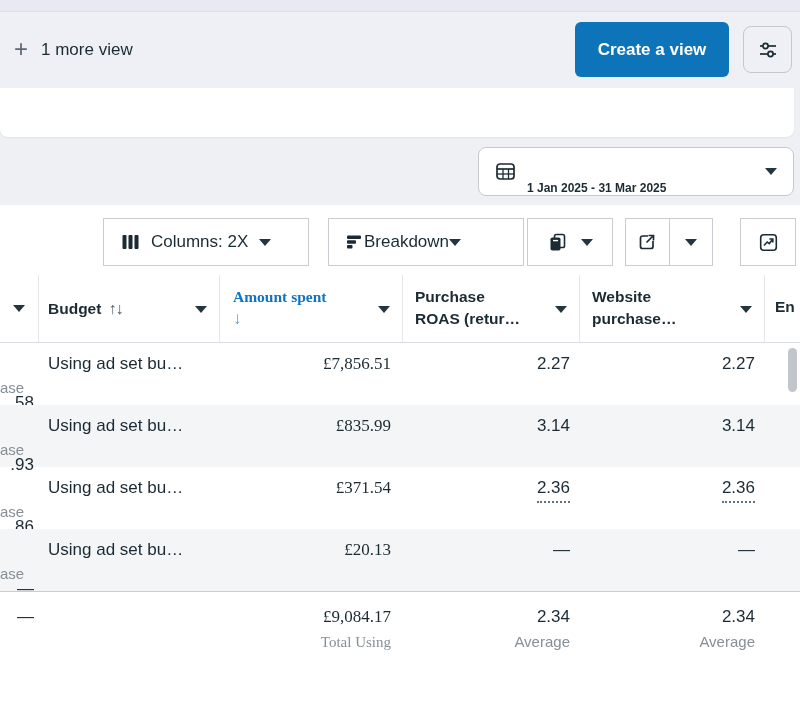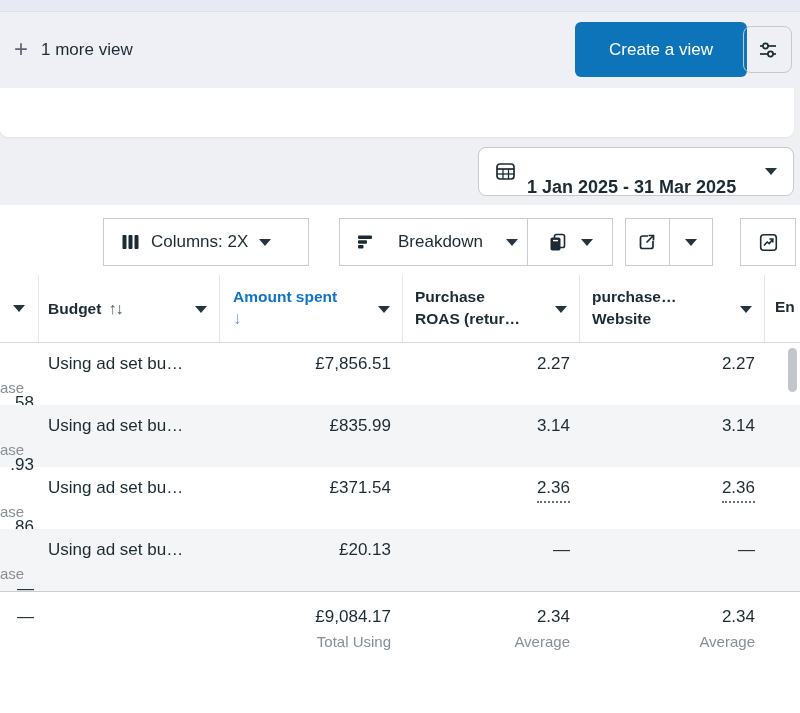--- a/index.html
+++ b/index.html
@@ -6,48 +6,48 @@
   html,body { width:800px; height:713px; }
   body { font-family:"Liberation Sans","DejaVu Sans",sans-serif; background:#eef0f3; color:#1c2b33; }
   .screen { position:relative; width:800px; height:713px; overflow:hidden; }
 
   
   .topstrip { position:absolute; left:0; top:0; width:800px; height:12px; background:#e7e9f3; border-bottom:1px solid #dde0ea; }
   .viewsbar { position:absolute; left:0; top:12px; width:800px; height:76px; background:#eef0f5; }
   .moreview { position:absolute; left:14px; top:0; height:76px; display:flex; align-items:center; gap:13px; cursor:pointer; }
   .plusglyph { font-size:24px; font-weight:400; color:#5f6673; line-height:1; margin-top:-3px; }
   .moreview-label { font-size:17px; color:#1c2b33; }
-  .createbtn { position:absolute; left:575px; top:10px; width:172px; height:55px; background:#0e74ba; color:#fff; border:none; border-radius:6px; font-family:inherit; font-size:17px; font-weight:400; cursor:pointer; }
+  .createbtn { position:absolute; left:575px; top:10px; width:154px; height:55px; background:#0e74ba; color:#fff; border:none; border-radius:6px; font-family:inherit; font-size:17px; font-weight:700; cursor:pointer; }
   .slidersbtn { position:absolute; left:743px; top:14px; width:49px; height:47px; background:transparent; border:1px solid #c3c7cf; border-radius:8px; display:flex; align-items:center; justify-content:center; cursor:pointer; }
 
   .whitecard { position:absolute; left:0; top:88px; width:794px; height:49px; background:#ffffff; border-radius:0 0 8px 8px; box-shadow:0 1px 2px rgba(0,0,0,0.06); }
 
   .datebtn { position:absolute; left:478px; top:147px; width:316px; height:49px; background:#fff; border:1px solid #c6c9d0; border-radius:8px; display:flex; align-items:center; padding:0 16px; gap:11px; cursor:pointer; font-family:inherit; }
-  .datebtn .label { font-size:18px; font-weight:600; color:#1c2b33; flex:1; text-align:left;margin-top:32px; }
+  .datebtn .label { font-size:12px; font-weight:600; color:#1c2b33; flex:1; text-align:left;margin-top:32px; }
 
   .whitesection { position:absolute; left:0; top:205px; width:800px; height:508px; background:#fff; }
 
   .btn { position:absolute; top:13px; height:48px; background:#fff; border:1px solid #c9ccd3; border-radius:0; display:flex; align-items:center; color:#1c2b33; font-size:17px; font-family:inherit; cursor:pointer; }
   .btn-columns { left:103px; width:206px; padding-left:17px; gap:11px; }
-  .btn-breakdown { left:339px; width:196px; padding-left:16px; gap:23px; }
+  .btn-breakdown { left:328px; width:196px; padding-left:16px; gap:0; }
   .btn-docs { left:527px; width:86px; justify-content:center; gap:13px; }
   .btn-export { left:625px; width:88px; padding:0; }
   .btn-export .half { width:44px; height:100%; display:flex; align-items:center; justify-content:center; }
   .btn-export .divider { width:1px; height:100%; background:#c9ccd3; }
   .btn-chart { left:740px; width:56px; justify-content:center; }
   .btn .lbl { white-space:nowrap; }
 
   .caret { width:0; height:0; border-left:6px solid transparent; border-right:6px solid transparent; border-top:7px solid #243540; }
 
   
   .thead { position:absolute; left:0; top:70px; width:800px; height:68px; display:flex; background:#fff; border-bottom:1px solid #d8dbdf; }
   .th { position:relative; height:100%; border-right:1px solid #e4e7ea; font-weight:700; font-size:15.5px; color:#1c2b33; }
   .th:last-child { border-right:none; }
   .th .hcaret { position:absolute; right:12px; top:50%; margin-top:-3px; }
-  .c0 { width:39px; } .c1 { width:181px; } .c2 { width:183px; } .c3 { width:177px; } .c4 { width:185px; } .c5 { width:35px; }
+  .c0 { width:39px; } .c1 { width:181px; } .c2 { width:183px;font-family:Liberation Serif, serif; } .c3 { width:177px; } .c4 { width:185px; } .c5 { width:35px; }
   .th.c0 { display:flex; align-items:center; justify-content:center; }
   .th.c1 .inner { display:flex; align-items:center; height:100%; padding-left:9px; gap:7px; }
   .sortboth { color:#4e5d66; font-size:16px; font-weight:400; letter-spacing:-1px; }
   .th.c2 .inner { padding:11px 0 0 13px; line-height:22px; }
   .th.c2 .line1 { color:#0f74c4; }
   .th.c2 .arrow { color:#6097dc; font-size:17px; font-weight:700; }
   .th.c3 .inner, .th.c4 .inner { padding:11px 30px 0 12px; line-height:22px; white-space:nowrap; overflow:hidden; }
   .th.c5 .inner { padding:23px 8px 0 10px; white-space:nowrap; }
 
   .trow { position:absolute; left:0; width:800px; height:62px; display:flex; }
@@ -198,22 +198,22 @@
       </div>
       <div class="th c3">
         <div class="inner">
           <div>Purchase</div>
           <div>ROAS (retur…</div>
         </div>
         <span class="hcaret caret"></span>
       </div>
       <div class="th c4">
         <div class="inner">
+          <div>Website</div>
           <div>purchase…</div>
-          <div>Website</div>
         </div>
         <span class="hcaret caret"></span>
       </div>
       <div class="th c5">
         <div class="inner">En</div>
       </div>
     </div>
 
     <div class="trow" style="top:138px;">
       <div class="td metric c0">

